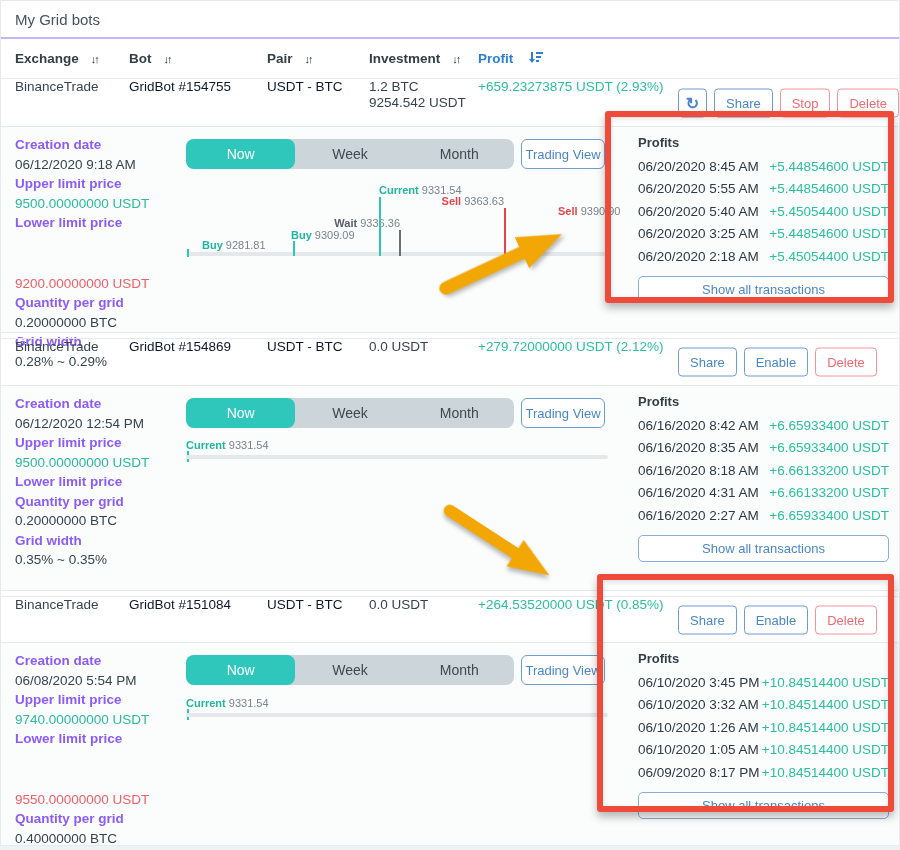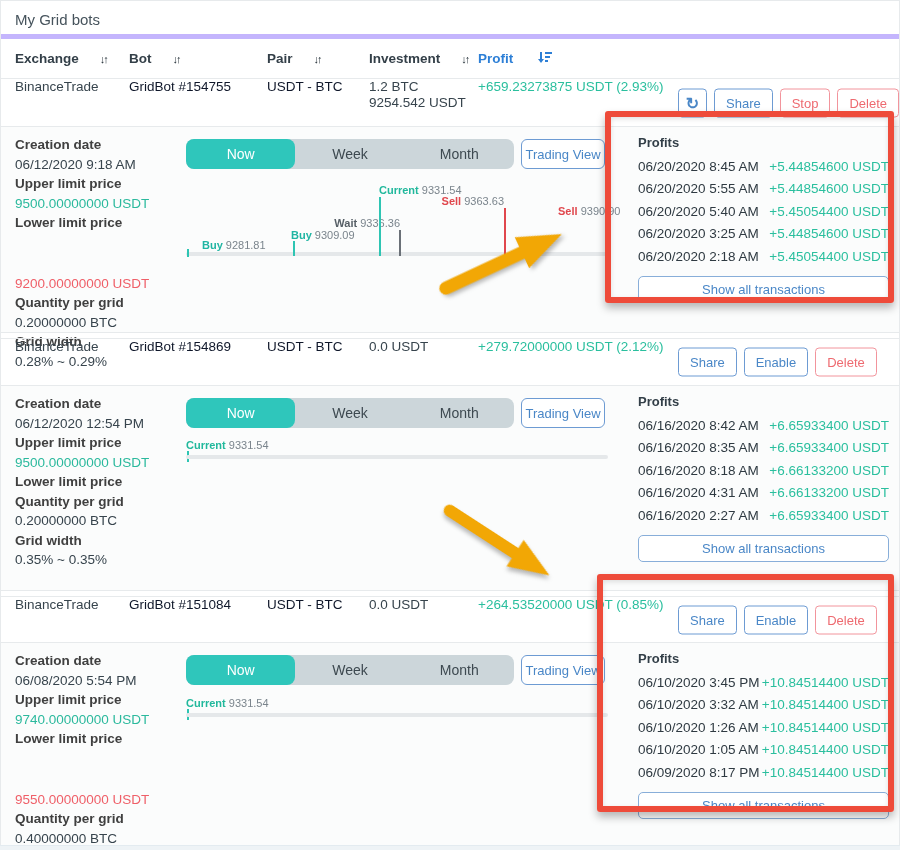--- a/index.html
+++ b/index.html
@@ -5,25 +5,25 @@
   * { box-sizing: border-box; }
   html,body { margin:0; padding:0; }
   body {
     width:900px; height:850px; position:relative; overflow:hidden;
     background:#fff; color:#37444d;
     font-family:"Liberation Sans", sans-serif; font-size:13.5px;
   }
   .card { position:absolute; inset:0; border:1px solid #e7eaec; background:#fff; }
 
   .title-bar { height:38px; line-height:37px; padding-left:14px; font-size:15px;
-    color:#46535c; border-bottom:5px solid #c4b5fd; }
+    color:#46535c; border-bottom:2px solid #c4b5fd; }
 
   .col-header { height:40px; display:flex; align-items:center;
     border-bottom:1px solid #e7eaec; font-weight:bold; font-size:13.5px; color:#333f48; }
-  .hc { display:flex; align-items:center; gap:21px; }
+  .hc { display:flex; align-items:center; gap:12px; }
   .c-exchange { width:128px; padding-left:14px; }
   .c-bot { width:138px; }
   .c-pair { width:102px; }
   .c-invest { width:109px; }
   .c-profit { flex:1; }
   .sort-icon { font-size:11px; font-weight:bold; letter-spacing:-2px; color:#222e36; }
   .profit-head { color:#2d7fd6; }
   .profit-head .psort { display:inline-block; margin-left:4px; }
 
   .bot-row { display:flex; align-items:flex-start; position:relative; }
@@ -40,21 +40,21 @@
   .btn-blue { border:1px solid #6d9bd3; color:#4a87c7; }
   .btn-red  { border:1px solid #f2949c; color:#ee6a70; }
   .btn-icon { width:29px; padding:0; font-size:16px; font-weight:bold; }
 
   .detail { position:relative; background:#fbfcfc; border-top:1px solid #e7eaec;
     border-bottom:1px solid #e7eaec; }
   .d-h207 { height:207px; } .d-h206 { height:206px; } .d-h209 { height:209px; border-bottom:none; }
   .gap { height:5px; background:#fff; }
 
   .info { position:absolute; left:14px; top:8px; width:168px; line-height:19.5px; }
-  .info .lbl { font-weight:bold; color:#404040; }
+  .info .lbl { font-weight:bold; color:#8b5cf6; }
   .val-up { color:#2bb99d; }
   .val-down { color:#ef5f68;margin-top:41px; }
 
   .tabbar { position:absolute; left:185px; top:12px; width:328px; height:30px;
     display:flex; background:#ccd6da; border-radius:8px; }
   .tab { flex:1; display:flex; align-items:center; justify-content:center;
     font-size:14px; color:#3d4950; cursor:pointer; }
   .tab.active { background:#2fc6bb; color:#fff; border-radius:8px; }
 
   .tv-btn { position:absolute; left:520px; top:12px; width:84px; height:30px;

